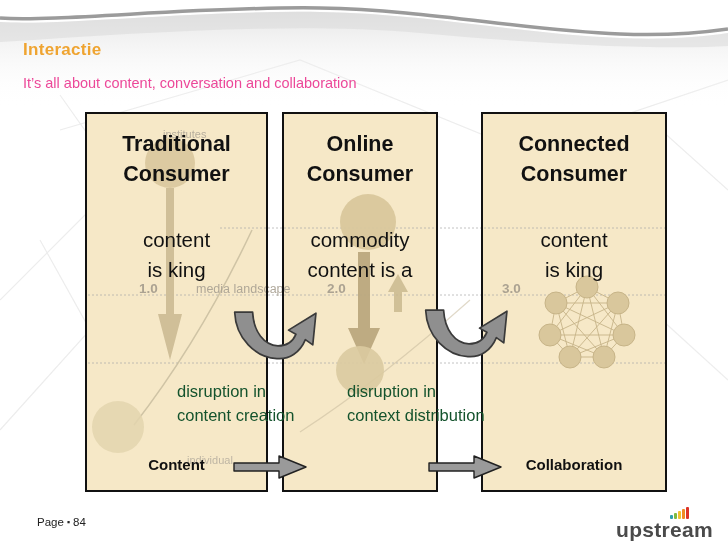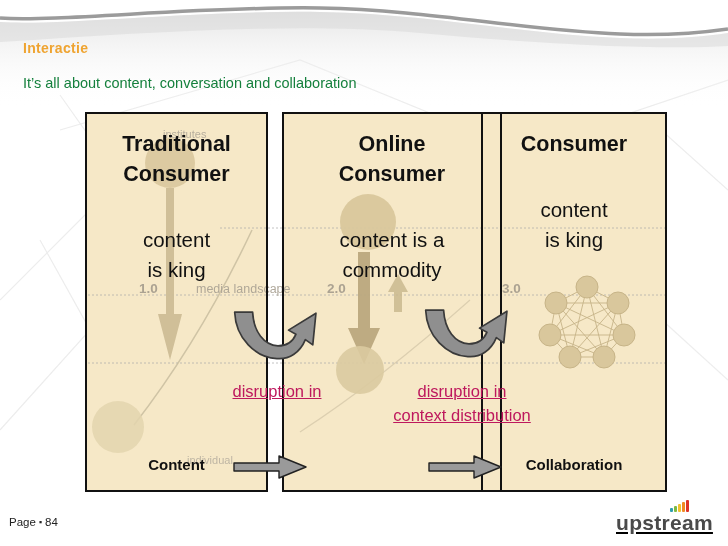--- a/index.html
+++ b/index.html
@@ -6,54 +6,54 @@
   .canvas{
     position:relative;width:728px;height:546px;overflow:hidden;background:#ffffff;
     font-family:"Liberation Sans",sans-serif;
   }
   .abs{position:absolute;}
   svg{display:block;}
 
   
   .title{
     position:absolute;left:23px;top:40px;
-    font-size:14px;font-weight:bold;color:#EFA431;letter-spacing:.3px;
+    font-size:17px;font-weight:bold;color:#EFA431;letter-spacing:.3px;
   }
   .subtitle{
     position:absolute;left:23px;top:75px;
-    font-size:14.5px;color:#15803d;
+    font-size:14.5px;color:#ec4899;
   }
 
   
   .box-bg{position:absolute;top:112px;height:380px;background:#F6E8C7;}
   .box{position:absolute;top:112px;height:380px;border:2px solid #111;box-sizing:border-box;
        text-align:center;color:#111;}
   .b1{left:85px;width:183px;}
-  .b2{left:282px;width:220px;}
+  .b2{left:282px;width:156px;}
   .b3{left:481px;width:186px;}
   .box-heading{margin-top:15px;font-size:21.5px;font-weight:bold;line-height:30px;}
   .box-body{margin-top:36px;font-size:20.5px;line-height:30px;}
   .box-footer{position:absolute;bottom:17px;left:0;right:0;font-size:15px;font-weight:bold;}
 
   
-  .caption{position:absolute;text-align:center;font-size:16.5px;line-height:23.5px;color:#be185d;text-decoration:underline;}
+  .caption{position:absolute;font-size:16.5px;line-height:23.5px;color:#14532d;}
   .cap1{left:177px;top:380px;width:200px;}
   .cap2{left:347px;top:380px;width:230px;}
 
   
   .uarrow1{position:absolute;left:228px;top:309px;}
   .uarrow2{position:absolute;left:419px;top:307px;}
   .harrow1{position:absolute;left:232px;top:453px;}
   .harrow2{position:absolute;left:427px;top:453px;}
 
   
-  .page-num{position:absolute;left:9px;bottom:18px;font-size:11.5px;color:#222;margin-top:29px;}
+  .page-num{position:absolute;left:37px;bottom:18px;font-size:11.5px;color:#222;margin-top:29px;}
   .page-num .sq{font-size:9px;vertical-align:1px;padding:0 3px;}
 
-  .logo{position:absolute;right:16px;bottom:11px;width:96px;text-decoration:underline;}
+  .logo{position:absolute;right:16px;bottom:4px;width:96px;}
   .logo-bars{display:flex;align-items:flex-end;gap:1px;height:13px;margin-left:54px;margin-bottom:-1px;}
   .logo-bars span{width:3px;display:block;border-radius:1px;}
   .logo-bars span:nth-child(1){height:4px;background:#2E9FAE;}
   .logo-bars span:nth-child(2){height:6px;background:#7FBA42;}
   .logo-bars span:nth-child(3){height:8px;background:#F2C12E;}
   .logo-bars span:nth-child(4){height:10px;background:#F08A24;}
   .logo-bars span:nth-child(5){height:12px;background:#DD3327;}
   .logo-text{font-size:21px;font-weight:bold;color:#4A4A4A;letter-spacing:.3px;}
 
   .wm-text{font-family:"Liberation Sans",sans-serif;}
@@ -137,45 +137,47 @@
     </div>
     <div class="box-footer">Content</div>
   </div>
 
   <div class="box b2">
     <div class="box-heading">
       <div>Online</div>
       <div>Consumer</div>
     </div>
     <div class="box-body">
+      <div>commodity</div>
       <div>content is a</div>
-      <div>commodity</div>
     </div>
   </div>
 
   <div class="box b3">
     <div class="box-heading">
+      <div>Connected</div>
       <div>Consumer</div>
     </div>
     <div class="box-body">
       <div>content</div>
       <div>is king</div>
     </div>
     <div class="box-footer">Collaboration</div>
   </div>
 
   <svg class="uarrow1" width="102" height="57" viewBox="0 0 96 54">
     <path d="M6,3 L23,3 C24,22 34,34 47,35 C55,35 61,31 64,24 L57,20 L83,4 L80,34 L73,29 C68,41 58,48 46,47 C26,46 7,28 6,3 Z" fill="#8F8F8F" stroke="#3a3a3a" stroke-width="1.6" stroke-linejoin="round"></path>
   </svg>
   <svg class="uarrow2" width="102" height="57" viewBox="0 0 96 54">
     <path d="M6,3 L23,3 C24,22 34,34 47,35 C55,35 61,31 64,24 L57,20 L83,4 L80,34 L73,29 C68,41 58,48 46,47 C26,46 7,28 6,3 Z" fill="#8F8F8F" stroke="#3a3a3a" stroke-width="1.6" stroke-linejoin="round"></path>
   </svg>
 
   <div class="caption cap1">
     <div>disruption in</div>
+    <div>content creation</div>
   </div>
   <div class="caption cap2">
     <div>disruption in</div>
     <div>context distribution</div>
   </div>
 
   <svg class="harrow1" width="78" height="28" viewBox="0 0 78 28">
     <path d="M2,10 L47,10 L47,3 L74,14 L47,25 L47,18 L2,18 Z" fill="#9a9a9a" stroke="#222" stroke-width="1.4" stroke-linejoin="round"></path>
   </svg>
   <svg class="harrow2" width="78" height="28" viewBox="0 0 78 28">

